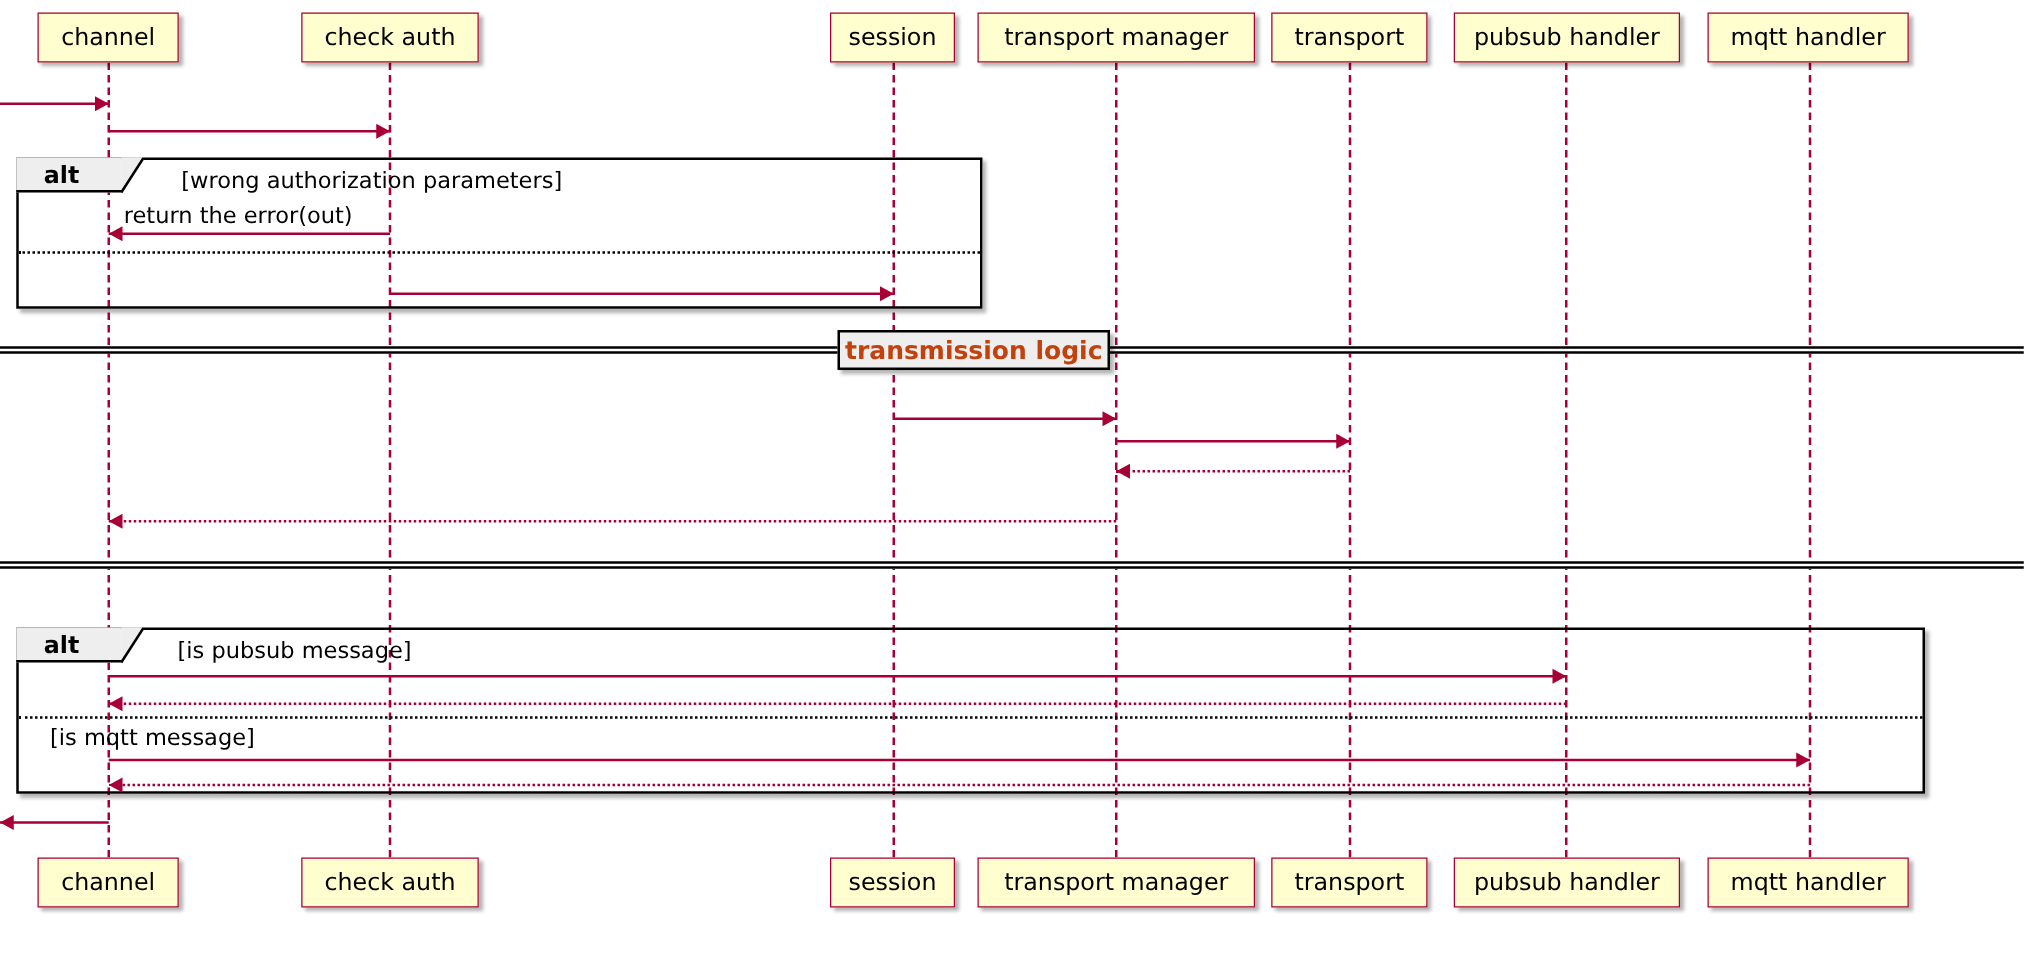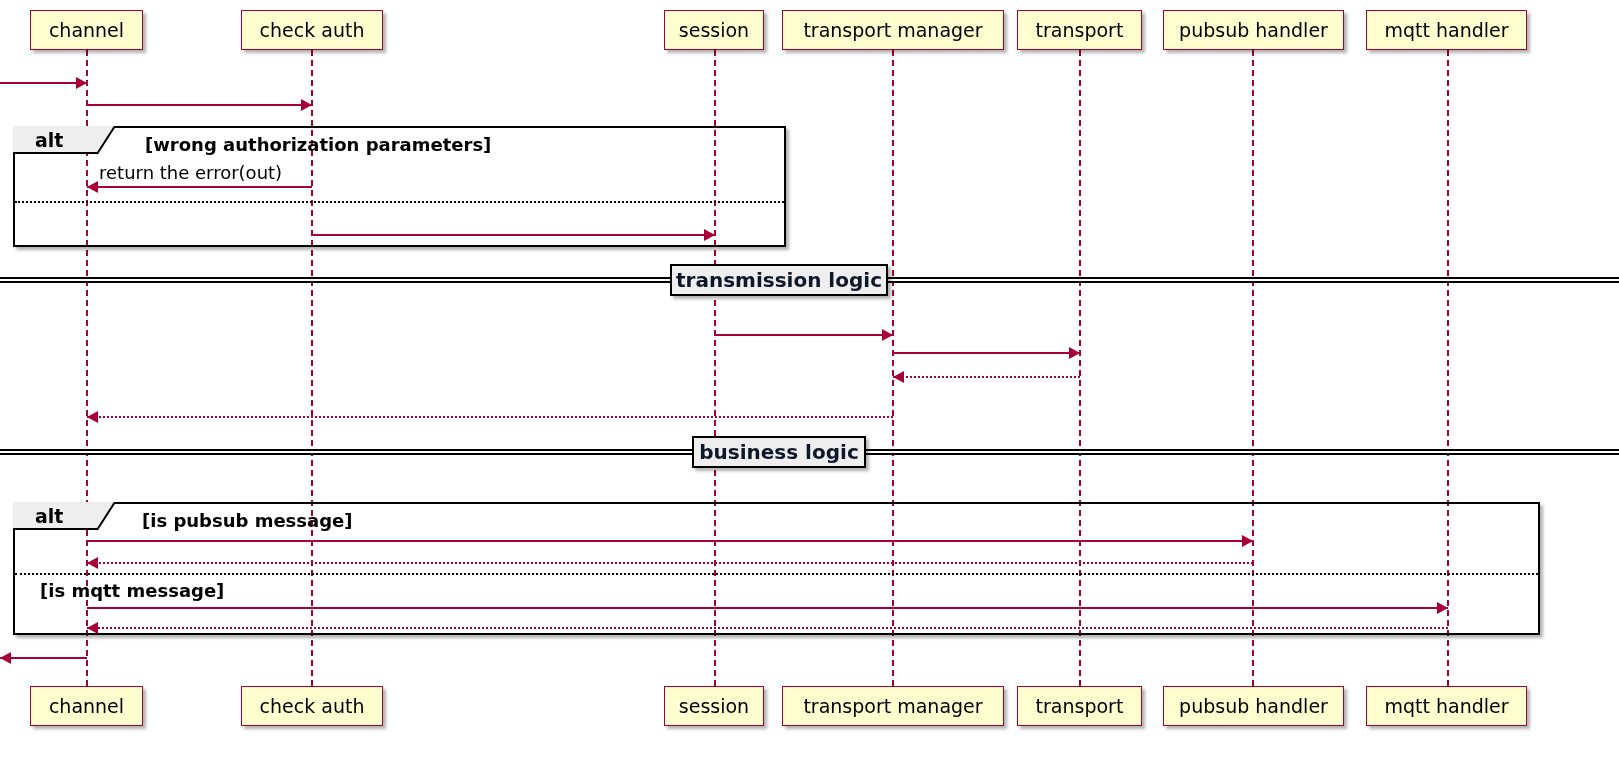--- a/index.html
+++ b/index.html
@@ -27,46 +27,45 @@
   .mlabel{position:absolute;font-size:18px;color:#000;white-space:nowrap;}
 
   
   .frame{position:absolute;border:2px solid #000;box-sizing:border-box;
          box-shadow:3px 3px 3px rgba(0,0,0,0.30);background:transparent;}
   .ftab{position:absolute;background:#EEEEEE;border:2px solid #000;border-top:none;border-left:none;
         box-sizing:border-box;height:28px;width:84px;}
   .ftab-inner{position:absolute;font-weight:bold;font-size:19px;color:#000;}
   .ftab-notch{position:absolute;width:0;height:0;
         border-left:18px solid #EEEEEE;border-bottom:28px solid #FFFFFF;}
-  .guard{position:absolute;font-weight:bold;font-size:18px;color:#000;white-space:nowrap;}
+  .guard{position:absolute;font-weight:normal;font-size:18px;color:#000;white-space:nowrap;}
   .elsebar{position:absolute;height:0;border-top:2px dotted #000;}
 
   
   .divline{position:absolute;height:6px;border-top:2px solid #000;border-bottom:2px solid #000;
            box-sizing:border-box;background:#FFFFFF;}
   .divbox{position:absolute;background:#EEEEEE;border:2px solid #000;box-sizing:border-box;
           box-shadow:3px 3px 3px rgba(0,0,0,0.30);
           display:flex;align-items:center;justify-content:center;
-          font-weight:bold;font-size:20px;color:#0f172a;white-space:nowrap;height:32px;}
+          font-weight:bold;font-size:20px;color:#c2410c;white-space:nowrap;height:32px;}
 </style>
 </head>
 <body>
 
 <div id="stage">
     <div class="lifeline" style="left: 86px; top: 50px; height: 636px;"></div>
     <div class="lifeline" style="left: 311px; top: 50px; height: 636px;"></div>
     <div class="lifeline" style="left: 714px; top: 50px; height: 636px;"></div>
     <div class="lifeline" style="left: 892px; top: 50px; height: 636px;"></div>
     <div class="lifeline" style="left: 1079px; top: 50px; height: 636px;"></div>
     <div class="lifeline" style="left: 1252px; top: 50px; height: 636px;"></div>
     <div class="lifeline" style="left: 1447px; top: 50px; height: 636px;"></div>
     <div class="divline" style="left: 0px; top: 277px; width: 1619px;"></div>
     <div class="divbox" style="left: 670px; top: 264px; width: 218px;">transmission logic</div>
     <div class="divline" style="left: 0px; top: 449px; width: 1619px;"></div>
-    <div class="divbox" style="left: 692px; top: 436px; width: 174px;">business logic</div>
     <div class="frame" style="left: 13px; top: 126px; width: 773px; height: 121px;"></div>
     <div class="ftab" style="left: 13px; top: 126px; width: 84px; height: 28px; border-right: none;"></div>
     <div class="ftab-inner" style="left: 35px; top: 129px;">alt</div>
     <div class="ftab-notch" style="left: 97px; top: 126px;"></div>
     <svg width="20" height="30" style="position: absolute; left: 96px; top: 126px;">
       <line x1="19" y1="0" x2="1" y2="28" stroke="#000" stroke-width="2"></line>
     </svg>
     <div class="guard" style="left: 145px; top: 134px;">[wrong authorization parameters]</div>
     <div class="elsebar" style="left: 15px; top: 201px; width: 769px;"></div>
     <div class="frame" style="left: 13px; top: 502px; width: 1527px; height: 133px;"></div>

